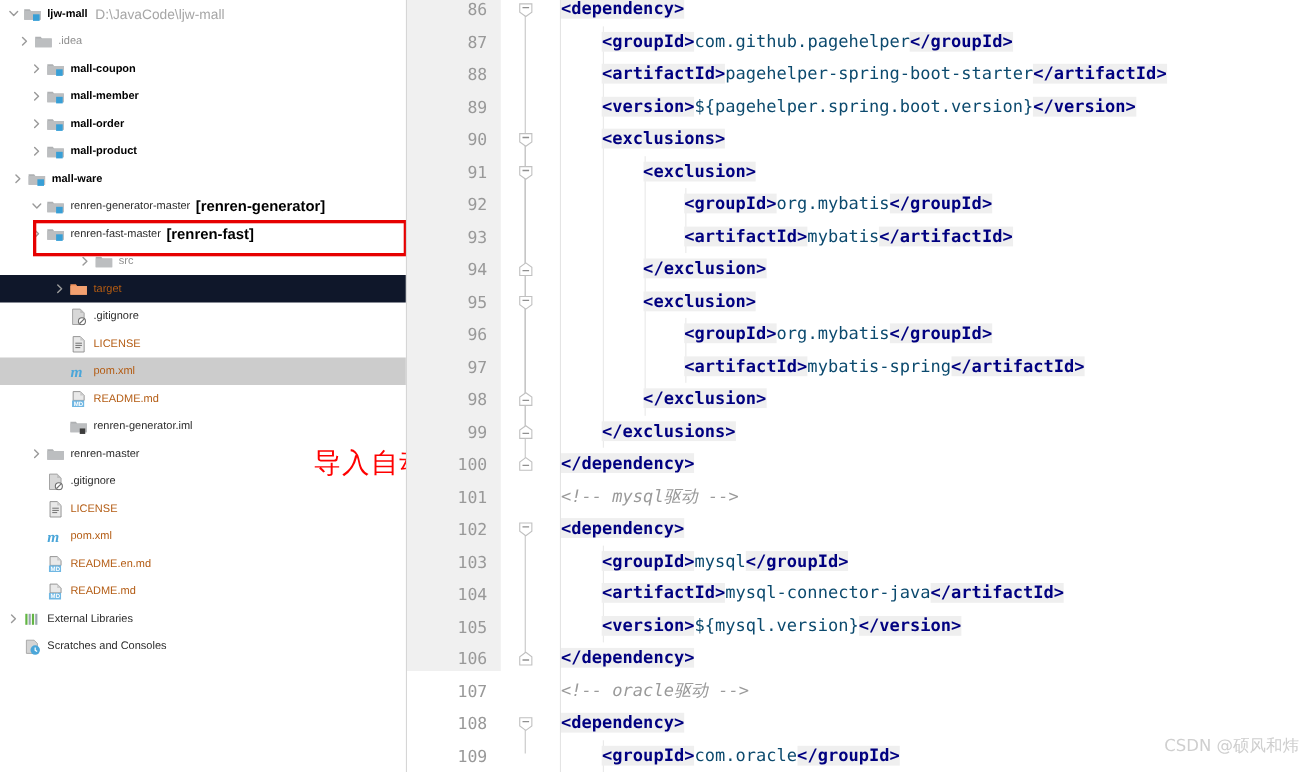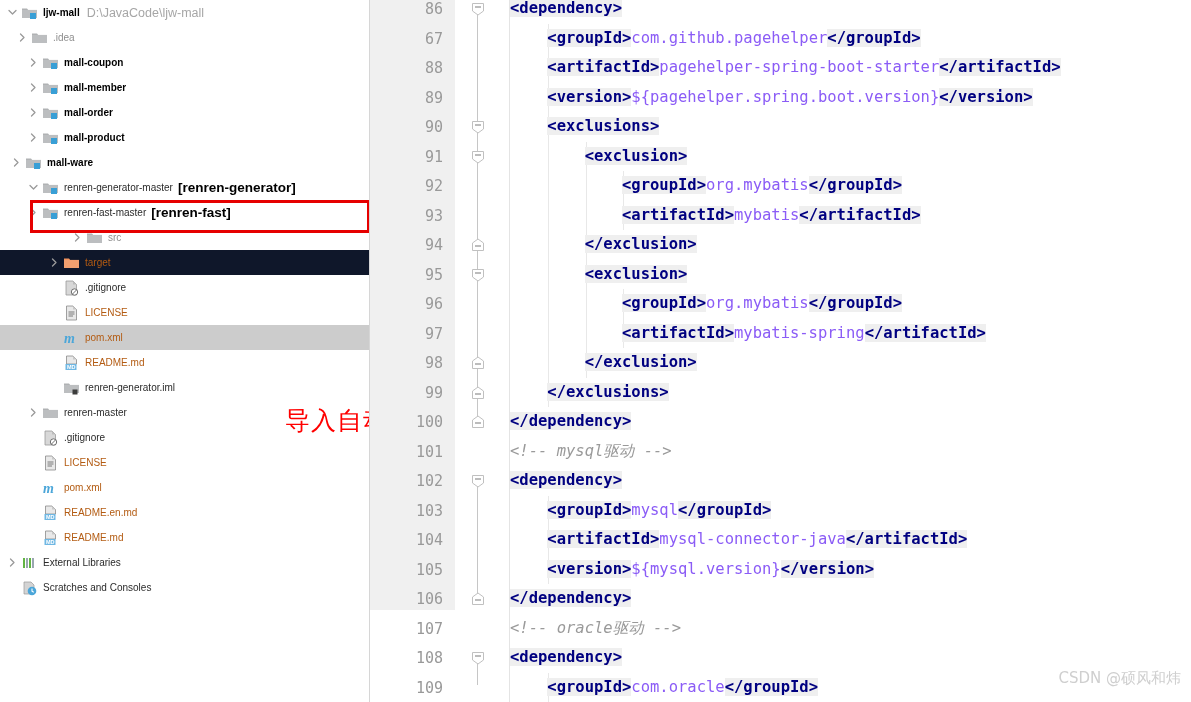--- a/index.html
+++ b/index.html
@@ -106,21 +106,21 @@
   }
   .cline{
     position:absolute;left:0;
     height:29px;
     font-family:"DejaVu Sans Mono","Liberation Mono",monospace;
     font-size:15.5px;
     white-space:pre;
     line-height:29px;
   }
   .tg{color:#000080;font-weight:bold;background:#efefef;}
-  .tx{color:#8b5cf6;background:transparent;}
+  .tx{color:#0c4a6e;background:transparent;}
   .cm{color:#9a9a9a;font-style:italic;}
   .indentguide{
     position:absolute;width:1px;background:#e8e8e8;
   }
 
   
   #watermark{
     position:absolute;right:10px;bottom:14px;
     color:#cfcfcf;font-size:15px;
     font-family:"DejaVu Sans","Liberation Sans",sans-serif;
@@ -457,21 +457,21 @@
     </div>
 
   <div id="redbox"></div>
   <div id="redtext">导入自动生成代码的文件</div>
 
   <div id="splitter"></div>
 
   <div id="editor">
     <div id="gutter">
         <div class="lnum" style="top:0px">86</div>
-        <div class="lnum" style="top:29.5px">67</div>
+        <div class="lnum" style="top:29.5px">87</div>
         <div class="lnum" style="top:59px">88</div>
         <div class="lnum" style="top:88.5px">89</div>
         <div class="lnum" style="top:118px">90</div>
         <div class="lnum" style="top:147.5px">91</div>
         <div class="lnum" style="top:177px">92</div>
         <div class="lnum" style="top:206.5px">93</div>
         <div class="lnum" style="top:236px">94</div>
         <div class="lnum" style="top:265.5px">95</div>
         <div class="lnum" style="top:295px">96</div>
         <div class="lnum" style="top:324.5px">97</div>

